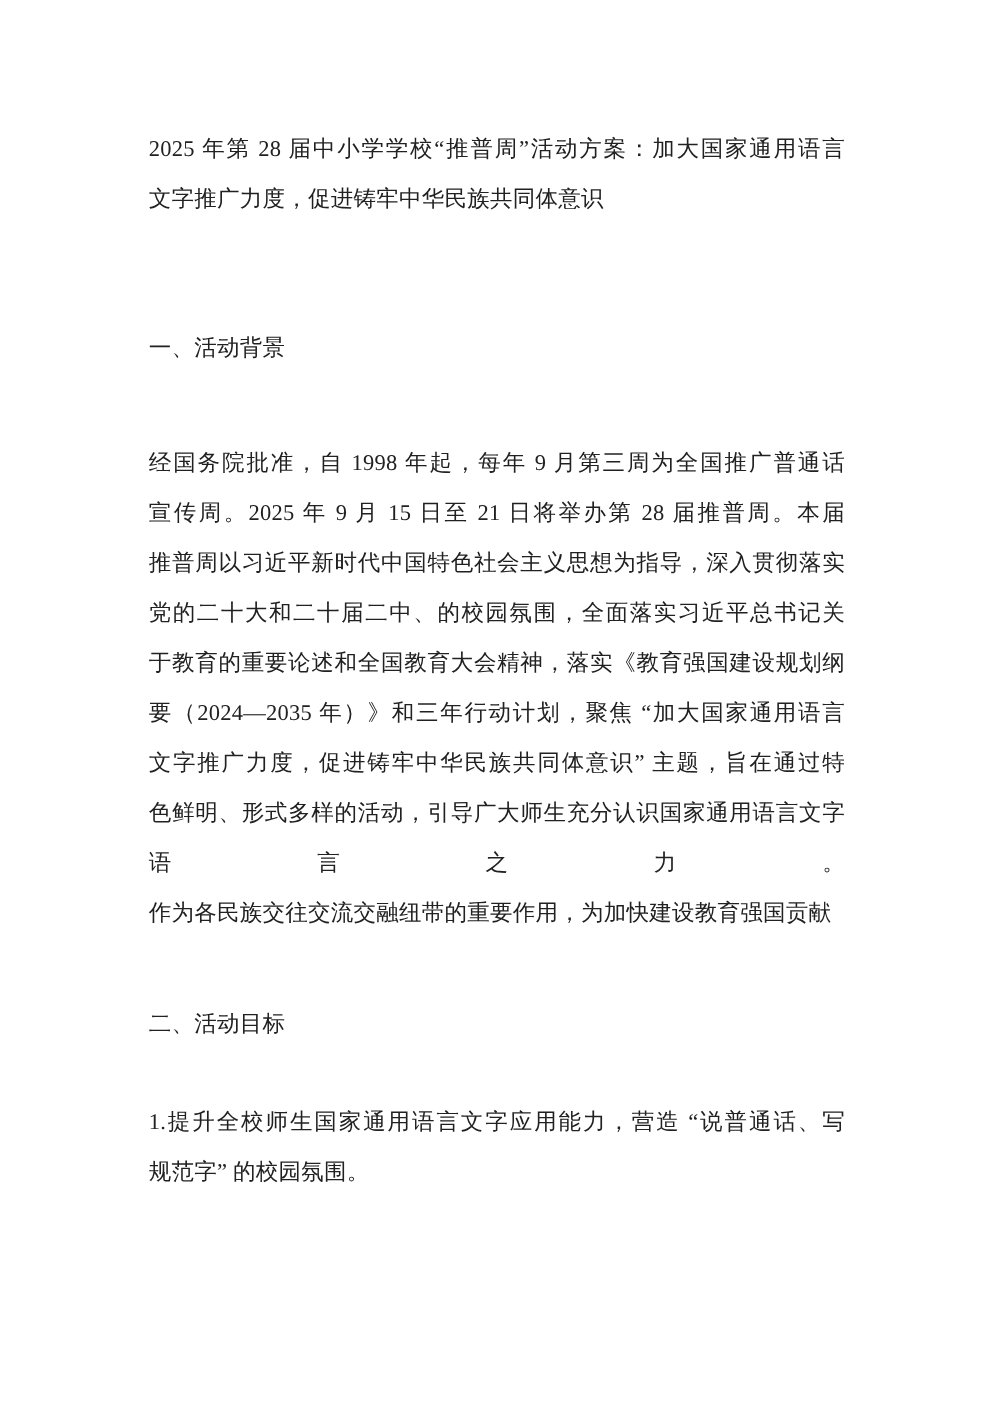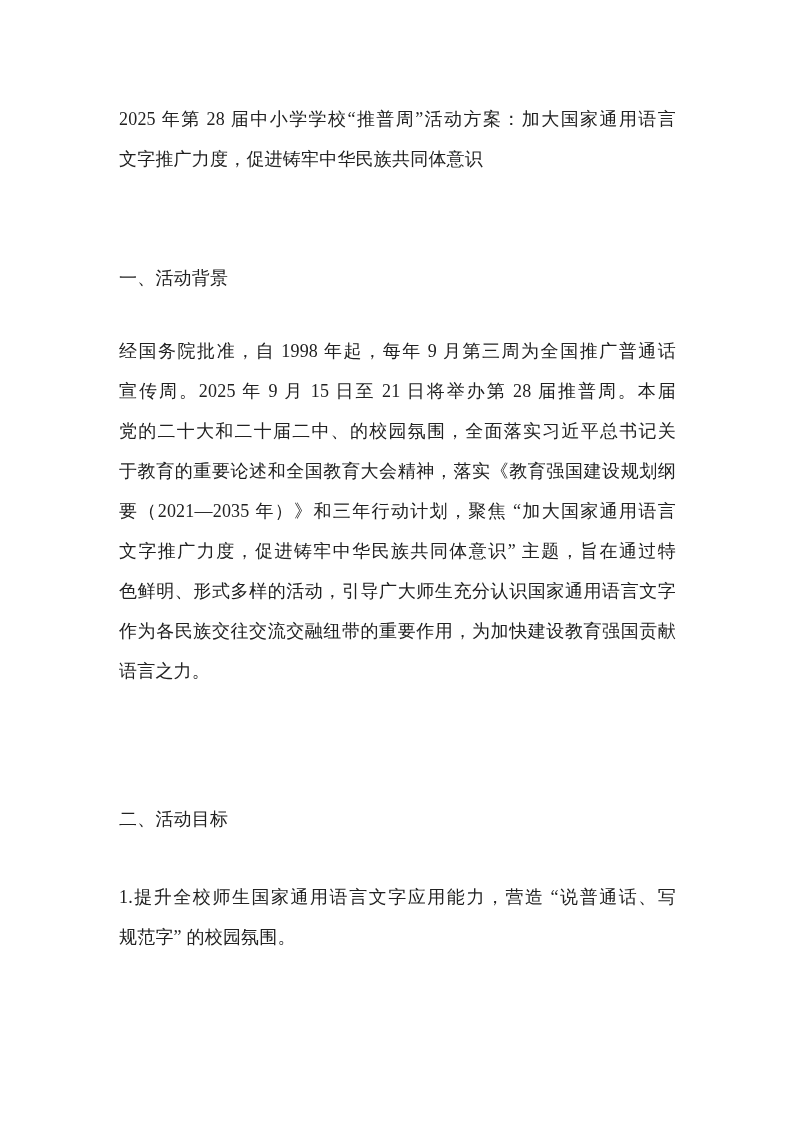--- a/index.html
+++ b/index.html
@@ -33,48 +33,49 @@
     -moz-text-align-last: justify;
   }
   .block .line:last-child {
     text-align: center;
     text-align-last: left;
     -moz-text-align-last: left;
   }
   
   .doc-title       { top: 99px;  }
   .sec1-heading    { top: 258px; }
-  .sec1-paragraph  { top: 331px; }
+  .sec1-paragraph  { top: 350px; }
   .sec2-heading    { top: 799px; }
   .sec2-item       { top: 877px; }
 </style>
 </head>
 <body>
 
 <div class="page" style="background: rgb(255, 255, 255); color: rgb(33, 33, 33);">
 
   <div class="block doc-title">
       <div class="line">2025 年第 28 届中小学学校“推普周”活动方案：加大国家通用语言</div>
       <div class="line">文字推广力度，促进铸牢中华民族共同体意识</div>
     </div>
 
   <div class="block sec1-heading">
       <div class="line">一、活动背景</div>
     </div>
 
   <div class="block sec1-paragraph">
       <div class="line">经国务院批准，自 1998 年起，每年 9 月第三周为全国推广普通话</div>
       <div class="line">宣传周。2025 年 9 月 15 日至 21 日将举办第 28 届推普周。本届</div>
+      <div class="line">推普周以习近平新时代中国特色社会主义思想为指导，深入贯彻落实</div>
       <div class="line">党的二十大和二十届二中、的校园氛围，全面落实习近平总书记关</div>
       <div class="line">于教育的重要论述和全国教育大会精神，落实《教育强国建设规划纲</div>
-      <div class="line">要（2021—2035 年）》和三年行动计划，聚焦 “加大国家通用语言</div>
+      <div class="line">要（2024—2035 年）》和三年行动计划，聚焦 “加大国家通用语言</div>
       <div class="line">文字推广力度，促进铸牢中华民族共同体意识” 主题，旨在通过特</div>
       <div class="line">色鲜明、形式多样的活动，引导广大师生充分认识国家通用语言文字</div>
+      <div class="line">语言之力。</div>
       <div class="line">作为各民族交往交流交融纽带的重要作用，为加快建设教育强国贡献</div>
-      <div class="line">语言之力。</div>
     </div>
 
   <div class="block sec2-heading">
       <div class="line">二、活动目标</div>
     </div>
 
   <div class="block sec2-item">
       <div class="line">1.提升全校师生国家通用语言文字应用能力，营造 “说普通话、写</div>
       <div class="line">规范字” 的校园氛围。</div>
     </div>

